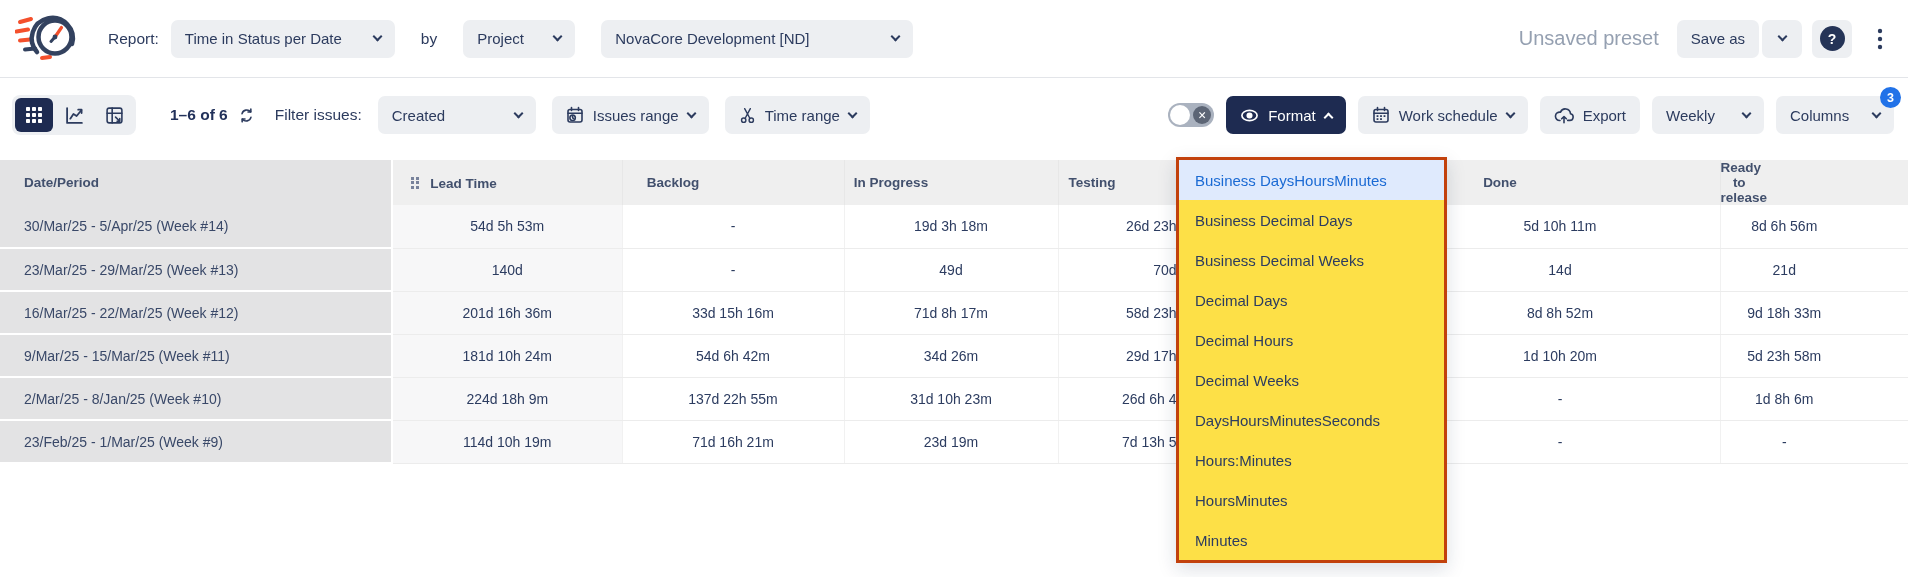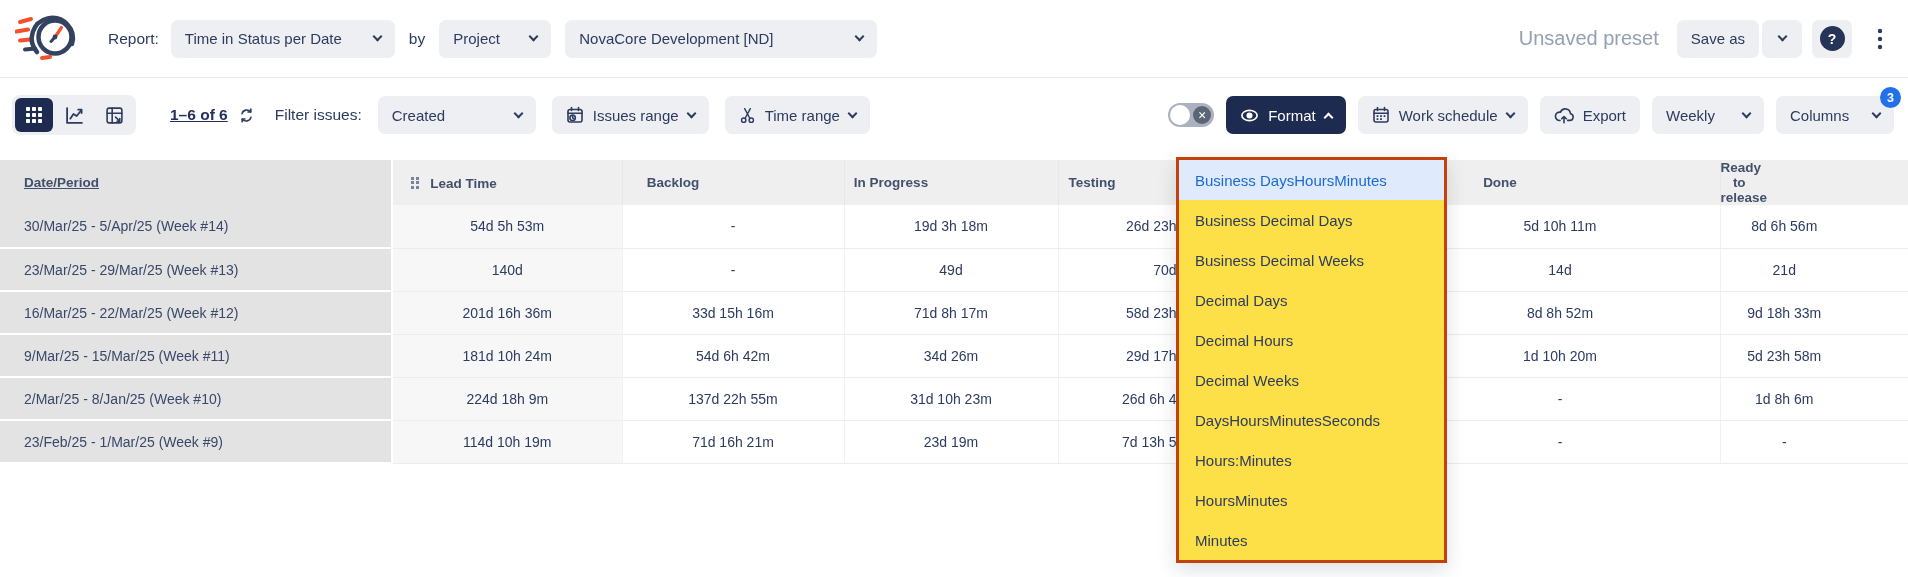--- a/index.html
+++ b/index.html
@@ -25,40 +25,40 @@
   }
   .btn.spread { justify-content:space-between; }
   .btn.primary { background:#1e2b51; color:#fff; }
   .iconbtn { width:40px; padding:0; justify-content:center; }
   .chev {
     display:inline-block; width:7px; height:7px; flex:none;
     border-right:2px solid currentColor; border-bottom:2px solid currentColor;
     transform:rotate(45deg); margin-top:-4px;
   }
   .chev.up { transform:rotate(-135deg); margin-top:4px; }
-  .ml12{margin-left:12px}.ml14{margin-left:14px}
+  .ml12{margin-left:12px}.ml14{margin-left:26px}
   .w224{width:224px}.w112{width:112px}.w312{width:312px}.w158{width:158px}.w112b{width:112px}.w118{width:118px}
   .rightside { margin-left:auto; display:flex; align-items:center; gap:10px; }
   .muted { color:#95a0b1; font-size:20px; margin-right:8px; }
   .savegroup { display:flex; align-items:flex-end; gap:3px; }
   .helpcircle {
     width:25px; height:25px; border-radius:50%; background:#253457; color:#fff;
     font-size:14px; font-weight:700; display:flex; align-items:center; justify-content:center;
   }
   .kebab { background:transparent; border:none; width:36px; height:38px; display:flex; align-items:center; justify-content:center; cursor:pointer; color:#2c3b5e; }
 
   
   .toolbar {
     position:absolute; top:94px; left:0; right:0; height:42px;
     display:flex; align-items:center; padding:0 14px 0 12px; background:#fff;
   }
   .switcher { display:flex; align-items:center; background:#edeff2; border-radius:8px; padding:3px; gap:2px; height:40px; margin-right:34px; flex:none; }
   .vbtn { width:38px; height:34px; display:flex; align-items:center; justify-content:center; background:transparent; border:none; border-radius:6px; color:#2c3b5e; cursor:pointer; }
   .vbtn.active { background:#1e2b51; color:#fff; }
-  .pag { font-size:15.5px; font-weight:700; color:#22315a; margin-right:8px;text-decoration:underline; }
+  .pag { font-size:15.5px; font-weight:700; color:#22315a; margin-right:8px; }
   .refreshbtn { background:transparent; border:none; color:#2c3b5e; cursor:pointer; padding:2px; margin-right:18px; display:flex; }
   .toolbar .lbl { margin-right:16px; }
   .mr16 { margin-right:16px; }
   .toolbar-right { margin-left:auto; display:flex; align-items:center; gap:12px; }
 
   .toggle { position:relative; width:46px; height:24px; border-radius:12px; background:#aab2bf; flex:none; cursor:pointer; }
   .toggle .knob { position:absolute; left:2px; top:2px; width:20px; height:20px; border-radius:50%; background:#fff; }
   .toggle .xdot { position:absolute; right:3px; top:3px; width:18px; height:18px; border-radius:50%; background:#5c6575; color:#fff; font-size:10.5px; display:flex; align-items:center; justify-content:center; }
 
   .badge-holder { position:relative; }
@@ -69,21 +69,21 @@
   }
 
   
   .tablewrap { position:absolute; top:160px; left:0; }
   table { border-collapse:collapse; table-layout:fixed; width:1908px; }
   th {
     height:42px; background:#efefef; font-weight:700; font-size:13.5px; color:#42506d;
     text-align:center; padding:0; border-right:1px solid #e7e7e7;
   }
   th:last-child, td:last-child { border-right:none; }
-  th.th-date { background:#e3e3e4; text-align:left; padding-left:24px; border-right:2px solid #fff;text-decoration:underline; }
+  th.th-date { background:#e3e3e4; text-align:left; padding-left:24px; border-right:2px solid #fff; }
   th.th-lead { text-align:left; padding-left:18px; }
   th.th-lead .thtext { vertical-align:middle; }
   th.th-val  { padding-right:120px; }
   th.th-testing { padding-right:274px; }
   th.th-ready { padding-right:150px; }
   td {
     height:43px; font-size:14px; color:#2c3c60; text-align:center; background:#fff;
     padding:0; border-bottom:1px solid #ececec; border-right:1px solid #f1f1f1; white-space:nowrap;
   }
   td.td-date { background:#e3e3e4; text-align:left; padding-left:24px; border-bottom:2px solid #fff; border-right:2px solid #fff; color:#394868; }

